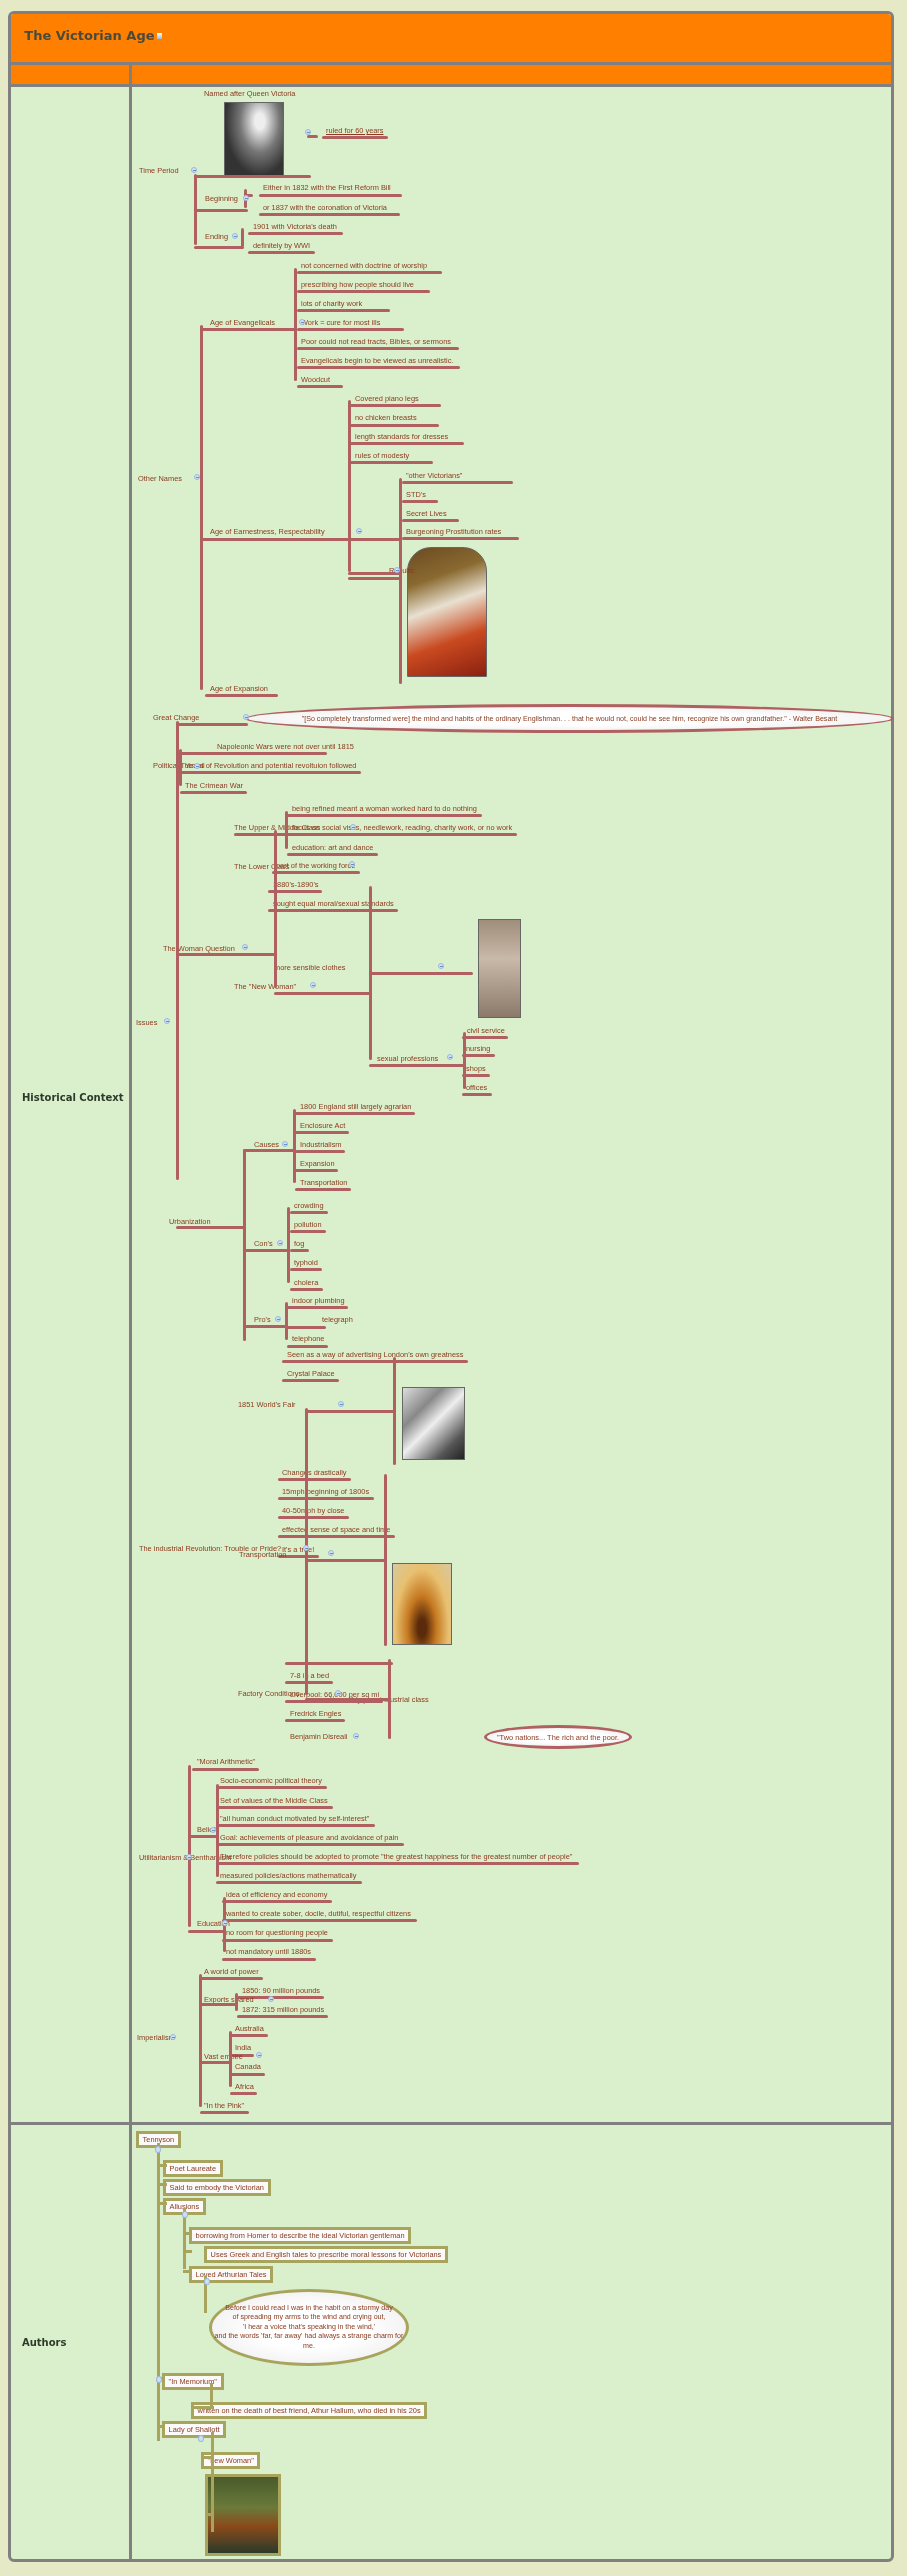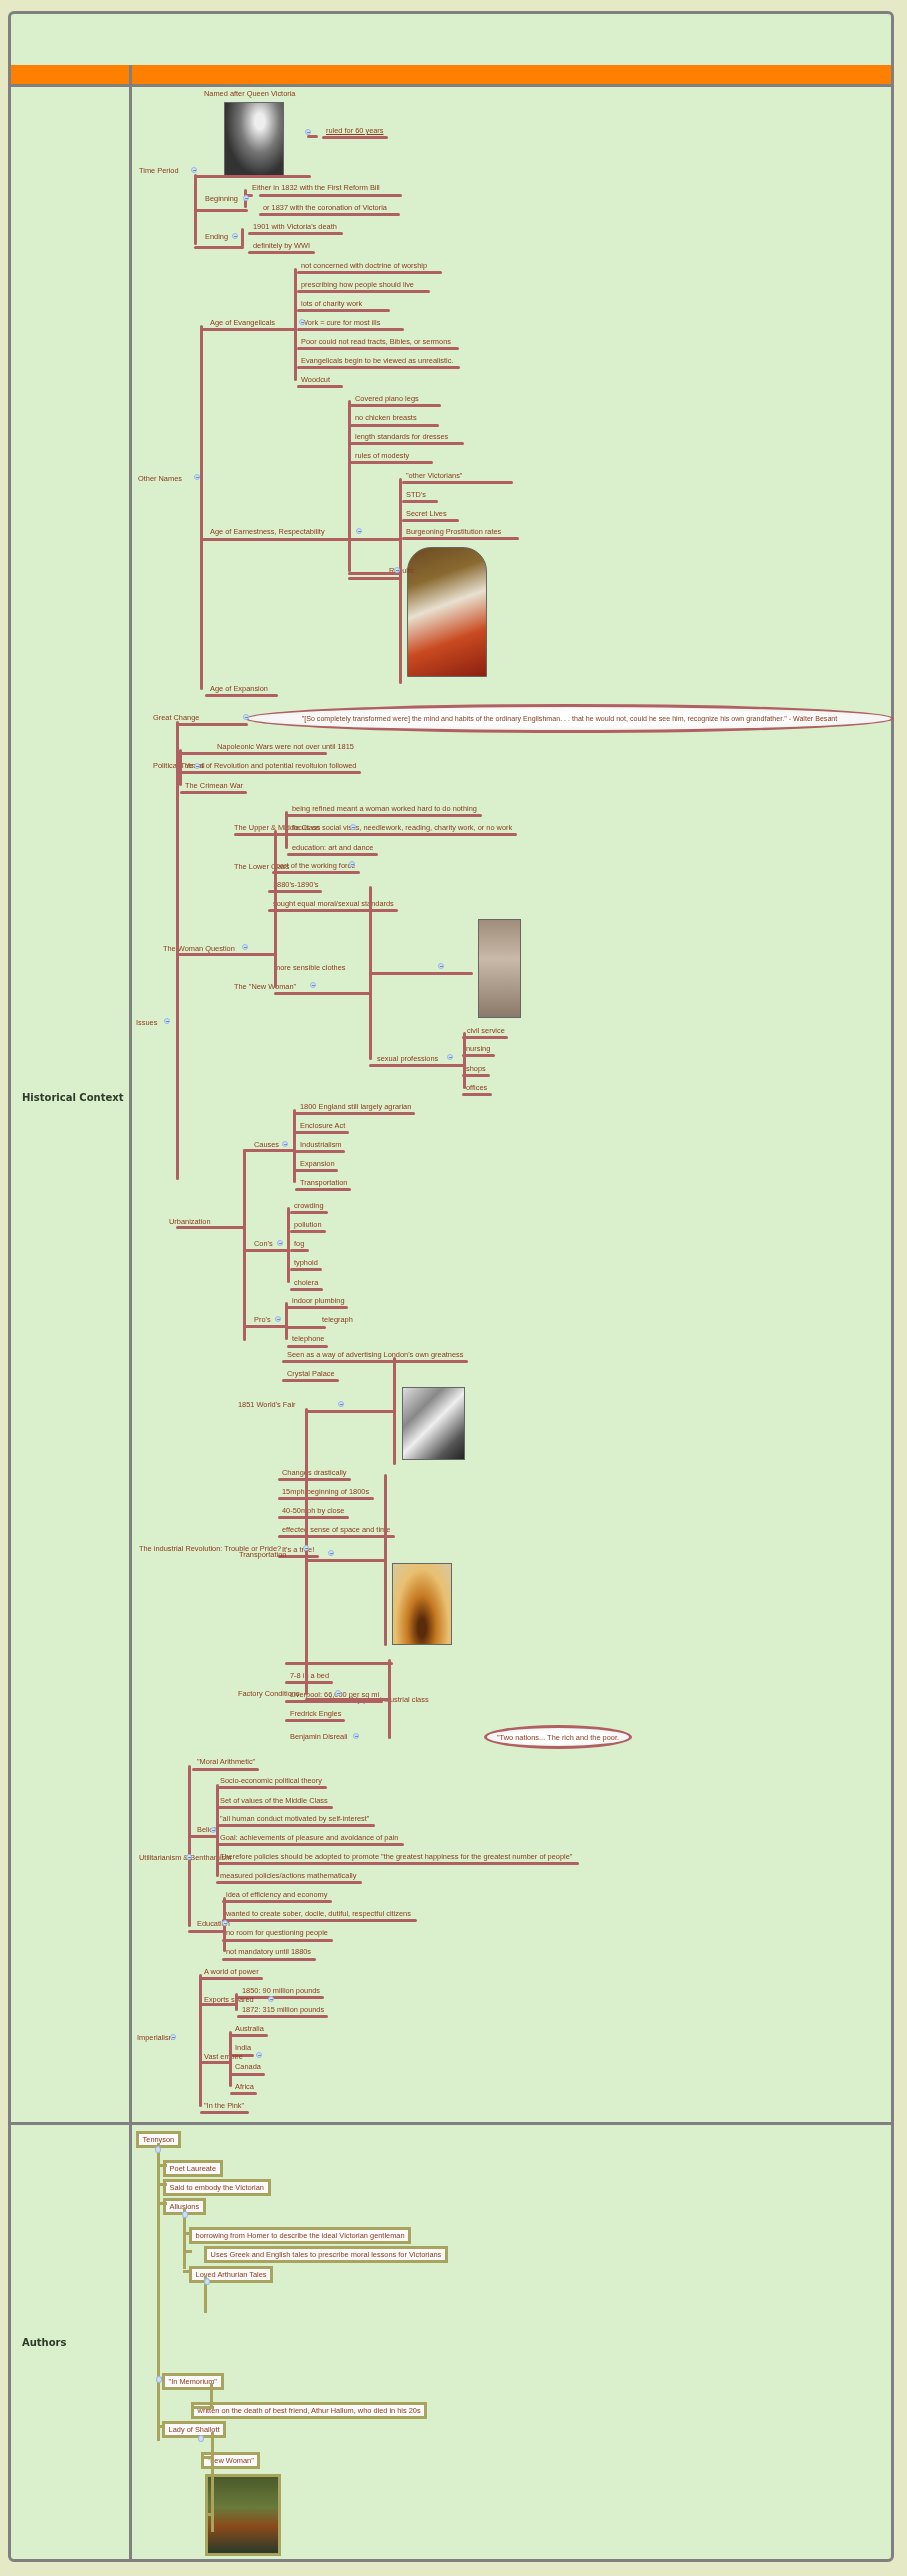--- a/index.html
+++ b/index.html
@@ -22,43 +22,50 @@
   .bubble{position:absolute;background:radial-gradient(ellipse at center,#ffffff 40%,#e9e9e9 100%);border:3.6px solid #B06060;border-radius:50%;box-sizing:border-box;display:flex;align-items:center;justify-content:center;text-align:center;color:#8B3A1E;font-size:7.4px;font-family:"Liberation Sans","DejaVu Sans",sans-serif;white-space:pre-line;}
   .bubble.olive{border-color:#A8A45E;line-height:1.35;}
   .box{position:absolute;background:#fafafa;border:3px solid #A8A45E;box-sizing:border-box;padding:1.2px 3.6px;font-size:7.4px;color:#8B3A1E;white-space:nowrap;font-family:"Liberation Sans","DejaVu Sans",sans-serif;}
   .oline{position:absolute;background:#A8A45E;}
   .otoggle{position:absolute;width:6px;height:7.1px;border-radius:50%;background:#cfe0f5;border:0.6px solid #9ab8e0;box-sizing:border-box;}
 </style>
 </head>
 <body>
 
 <div class="frame">
+  <div class="title-band">
+    <span class="title"><span>The Victorian Age</span><span class="title-icon"></span></span>
+  </div>
   <div class="sub-band"></div>
   <div class="col-div" style="top:51px;height:2502px;"></div>
   <div class="row-div" style="top:2108px;"></div>
   <div class="row-label" style="top:1078px;">Historical Context</div>
   <div class="row-label" style="top:2323px;">Authors</div>
 </div>
 
 <div class="map" id="map">
 
   <div class="img" style="left:224px;top:102px;width:60px;height:75px;background:radial-gradient(ellipse at 60% 25%,#eee 10%,#777 40%,#333 70%),linear-gradient(#999,#222);"></div>
   <div class="img" style="left:407px;top:547px;width:80px;height:130px;border-radius:24px 24px 0 0;background:linear-gradient(160deg,#6b4a22 0%,#8a6a30 25%,#e8e0d0 45%,#c94a20 70%,#8b2010 100%);"></div>
   <div class="img" style="left:478px;top:919px;width:43px;height:99px;background:linear-gradient(#a08d7c,#c9b9a8 40%,#8b7a6a);"></div>
   <div class="img" style="left:402px;top:1387px;width:63px;height:73px;background:linear-gradient(135deg,#ddd 0%,#888 30%,#eee 50%,#555 80%,#222 100%);"></div>
   <div class="img" style="left:392px;top:1563px;width:60px;height:82px;background:radial-gradient(ellipse at 50% 80%,#5a2a0a 10%,#c57820 35%,#e8c070 65%,#d8c8a0 100%);"></div>
   <div class="img" style="left:205px;top:2474px;width:76px;height:82px;border:3px solid #A8A45E;background:linear-gradient(#4a5a2a,#6a7a3a 40%,#8a4a1a 65%,#2a3a2a 100%);"></div>
 
   <div class="bubble" style="left:245px;top:704px;width:649px;height:29px;font-size:7.1px;">"[So completely transformed were] the mind and habits of the ordinary Englishman. . . that he would not, could he see him, recognize his own grandfather." - Walter Besant</div>
   <div class="bubble" style="left:484px;top:1725px;width:148px;height:24px;">"Two nations... The rich and the poor.</div>
+  <div class="bubble olive" style="left:209px;top:2289px;width:200px;height:77px;font-size:7.1px;">Before I could read I was in the habit on a stormy day
+of spreading my arms to the wind and crying out,
+'I hear a voice that's speaking in the wind,'
+and the words 'far, far away' had always a strange charm for me.</div>
 <div class="node" style="left: 204px; top: 89px;">Named after Queen Victoria</div>
     <div class="node" style="left: 326px; top: 126px; text-decoration: underline;">ruled for 60 years</div>
     <div class="line" style="left: 322px; top: 136px; width: 66px; height: 3px;"></div>
     <div class="node" style="left: 139px; top: 166px;">Time Period</div>
-    <div class="node" style="left: 252px; top: 183px;">Either in 1832 with the First Reform Bill</div>
+    <div class="node" style="left: 263px; top: 183px;">Either in 1832 with the First Reform Bill</div>
     <div class="line" style="left: 259px; top: 194px; width: 143px; height: 3px;"></div>
     <div class="node" style="left: 205px; top: 194px;">Beginning</div>
     <div class="node" style="left: 263px; top: 203px;">or 1837 with the coronation of Victoria</div>
     <div class="line" style="left: 259px; top: 213px; width: 141px; height: 3px;"></div>
     <div class="node" style="left: 253px; top: 222px;">1901 with Victoria's death</div>
     <div class="line" style="left: 248px; top: 232px; width: 95px; height: 3px;"></div>
     <div class="node" style="left: 205px; top: 232px;">Ending</div>
     <div class="node" style="left: 253px; top: 241px;">definitely by WWI</div>
     <div class="line" style="left: 248px; top: 251px; width: 67px; height: 3px;"></div>
     <div class="node" style="left: 301px; top: 261px;">not concerned with doctrine of worship</div>

